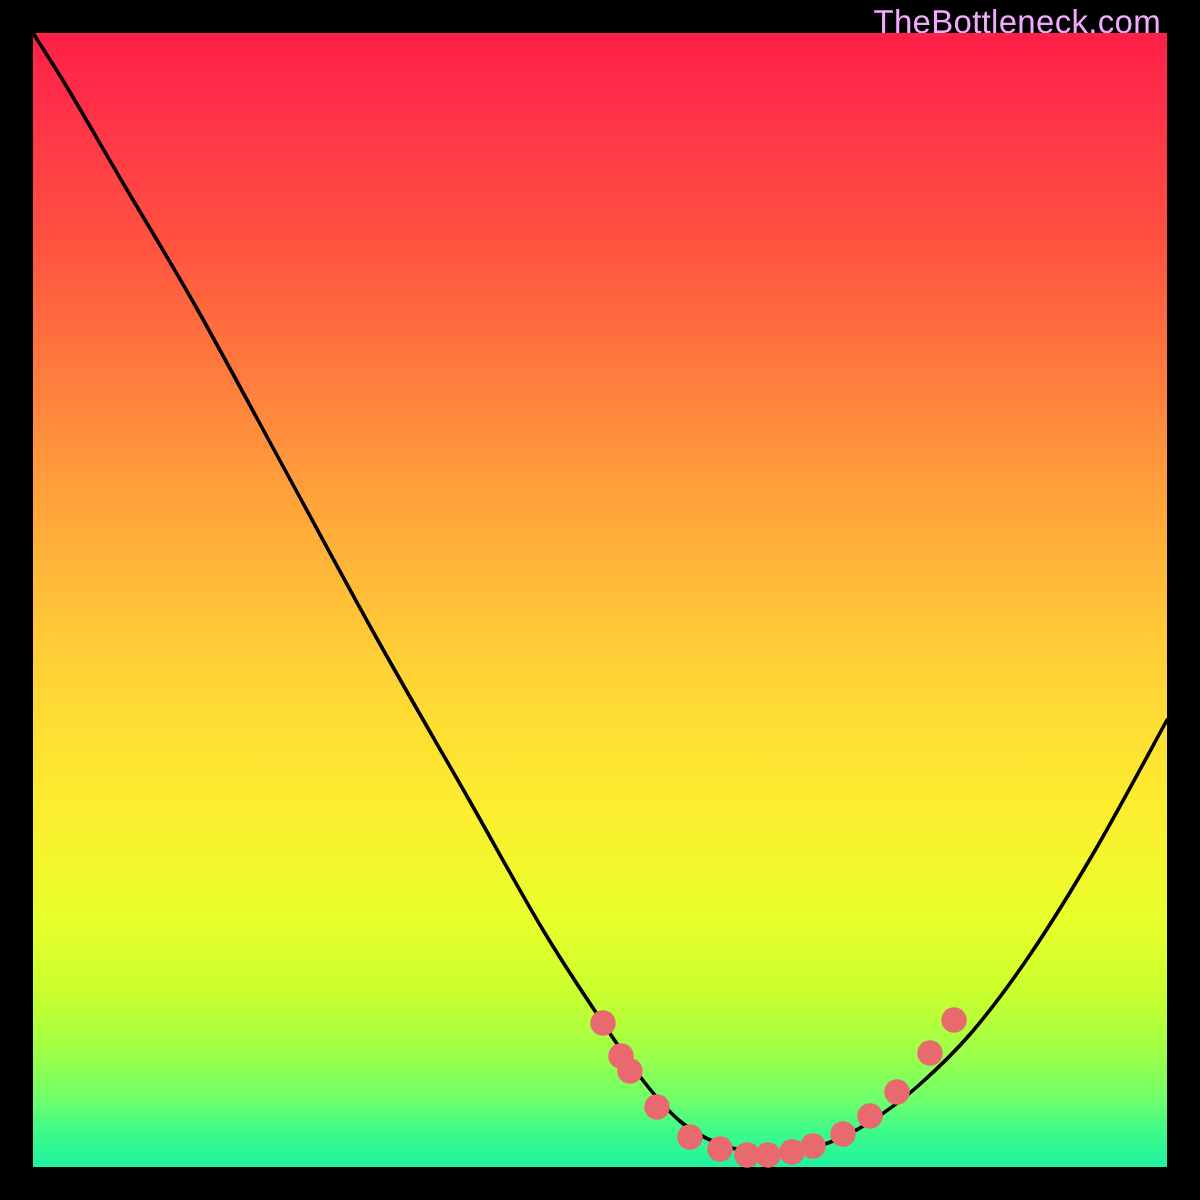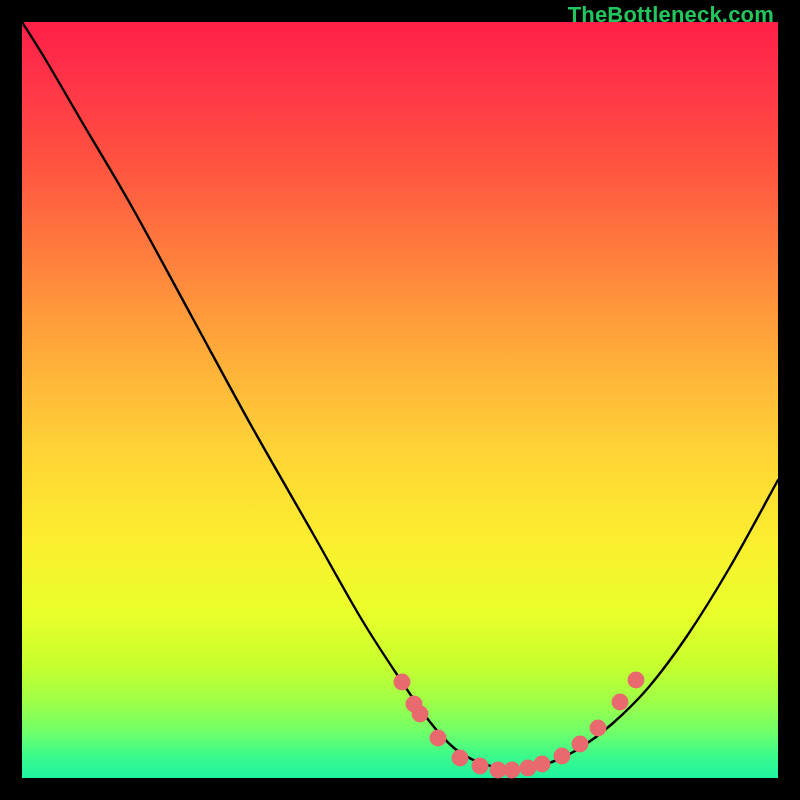--- a/index.html
+++ b/index.html
@@ -40,23 +40,23 @@
       #9dff49 90%,
       #6fff6a 94%,
       #3cfa8b 97%,
       #1ff3a0 100%
     );
   }
   .watermark {
     position: absolute;
     top: 2px;
     right: 26px;
-    color: #22c55e;
+    color: #f0abfc;
     font-size: 22px;
-    font-weight: 700;
+    font-weight: 400;
     letter-spacing: 0.2px;
     user-select: none;
   }
   svg.curve {
     position: absolute;
     left: 0;
     top: 0;
     width: 756px;
     height: 756px;
     overflow: visible;

